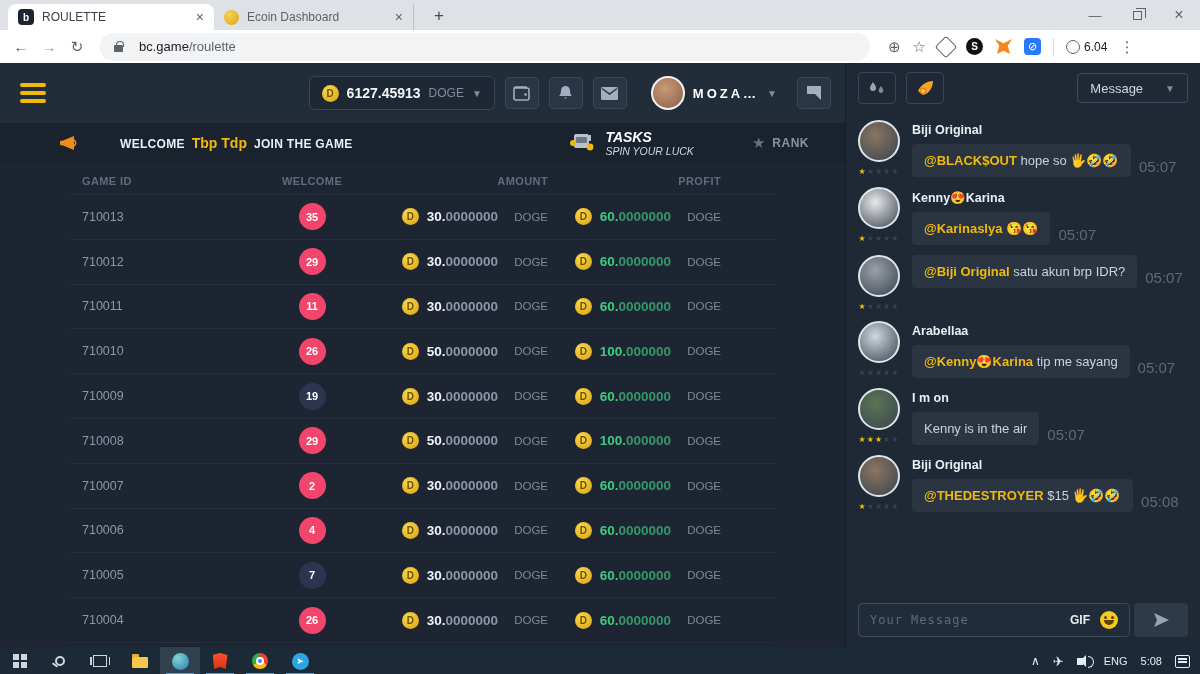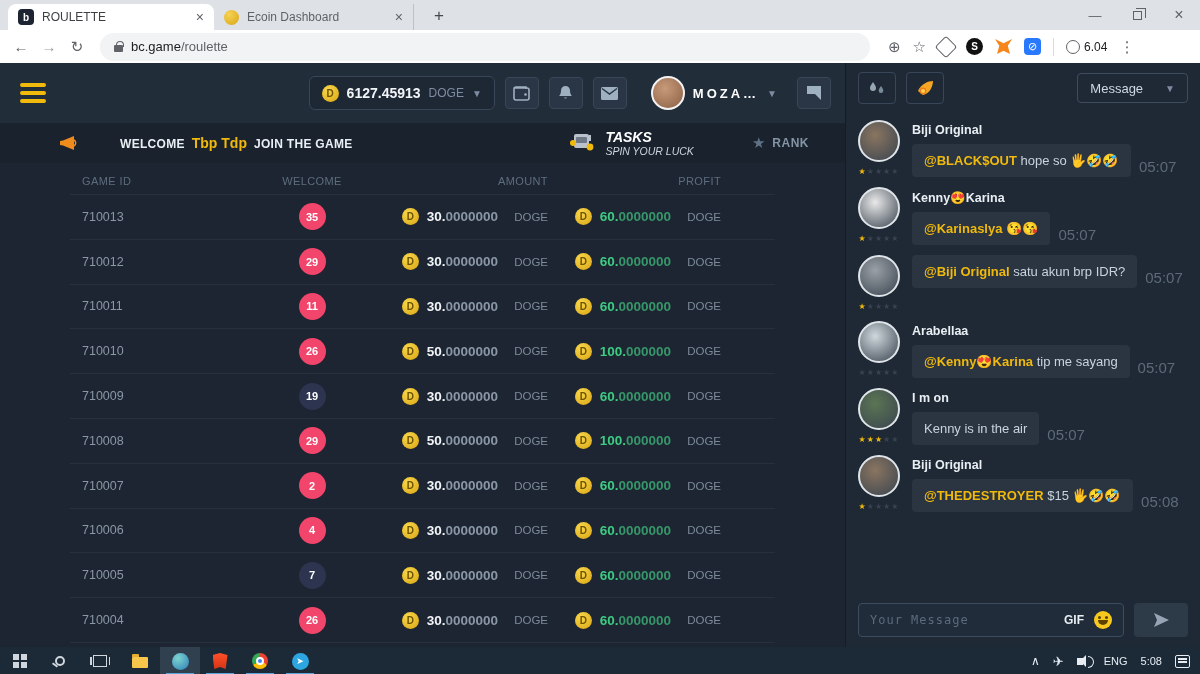--- a/index.html
+++ b/index.html
@@ -17,21 +17,21 @@
   .fav-coin { width:15px; height:15px; border-radius:50%; background:radial-gradient(circle at 35% 30%, #f6d254, #d9a514); flex-shrink:0;}
   .newtab { font-size:17px; color:#45494d; margin-left:12px; padding:0 8px 4px; }
   .win-controls { position:absolute; right:0; top:0; height:30px; display:flex; }
   .win-btn { width:42px; display:flex; align-items:center; justify-content:center; color:#5f6368; font-size:13px; }
   .restore-glyph { width:9px; height:9px; border:1px solid #5f6368; position:relative; }
   .restore-glyph:before { content:""; position:absolute; left:2px; top:-4px; width:9px; height:9px; border:1px solid #5f6368; border-left:none; border-bottom:none; }
 
   .toolbar { height:33px; background:#fff; display:flex; align-items:center; padding:0 8px; gap:2px; }
   .nav-btn { width:26px; text-align:center; font-size:15px; color:#5f6368; }
   .nav-btn.fwd { color:#9aa0a6; }
-  .omnibox { width:770px; height:28px; background:#f1f3f4; border-radius:14px; display:flex; align-items:center; padding:0 14px; margin:0 8px; gap:8px; }
+  .omnibox { width:770px; height:28px; background:#f1f3f4; border-radius:14px; display:flex; align-items:center; padding:0 14px; margin:0 8px; gap:16px; }
   .lock { width:9px; height:7px; background:#5f6368; border-radius:1px; position:relative; margin-top:3px;}
   .lock:before { content:""; position:absolute; left:1.5px; top:-4px; width:6px; height:5px; border:1.5px solid #5f6368; border-bottom:none; border-radius:4px 4px 0 0; }
   .url { font-size:13px; color:#202124; }
   .url .path { color:#5f6368; }
   .tb-icons { display:flex; align-items:center; gap:12px; margin-left:8px; color:#5f6368; }
   .tb-glyph { font-size:15px; }
   .ext-s { width:17px; height:17px; border-radius:50%; background:#111; color:#fff; font-size:10px; font-weight:bold; display:flex; align-items:center; justify-content:center; }
   .ext-fox { width:17px; height:15px; background:#f6851b; clip-path:polygon(0 0, 25% 45%, 12% 100%, 50% 78%, 88% 100%, 75% 45%, 100% 0, 50% 28%); }
   .ext-blue { width:17px; height:17px; border-radius:4px; background:#2979ff; color:#fff; font-size:11px; display:flex; align-items:center; justify-content:center; }
   .ext-cube { width:16px; height:16px; border:1.5px solid #5f6368; transform:rotate(45deg); border-radius:3px; }
@@ -63,21 +63,21 @@
   .w-name { color:#f0b90b; font-size:14px; font-weight:bold; }
   .tasks { margin-left:auto; display:flex; align-items:center; gap:10px; }
   .tasks-title { color:#fff; font-size:14px; font-weight:bold; font-style:italic; }
   .tasks-sub { color:#cdd5de; font-size:10.5px; font-style:italic; }
   .rank { margin-left:58px; margin-right:12px; display:flex; align-items:center; gap:7px; }
   .rank-star { color:#5f7184; font-size:15px; }
   .rank-label { color:#8494a5; font-size:12px; font-weight:bold; letter-spacing:.5px; }
 
   .table { margin:4px 70px 0; }
   .thead, .trow { display:grid; grid-template-columns:165px 130px 1fr 215px; align-items:center; padding:0 12px; }
-  .thead { height:28px; color:#5d6d7e; font-size:11px; font-weight:normal; letter-spacing:.4px; border-bottom:1px solid #27313e; }
+  .thead { height:28px; color:#5d6d7e; font-size:11px; font-weight:bold; letter-spacing:.4px; border-bottom:1px solid #27313e; }
   .th-result { text-align:center; }
   .th-amount { text-align:right; }
   .th-profit { text-align:right; padding-right:42px; }
   .trow { height:44.8px; border-bottom:1px solid #27313e; }
   .cell-id { color:#8a97a7; font-size:12.5px; }
   .cell-result { text-align:center; }
   .badge { display:inline-flex; width:27px; height:27px; border-radius:50%; align-items:center; justify-content:center; color:#fff; font-size:11px; font-weight:bold; }
   .badge.red { background:#f1456b; }
   .badge.black { background:#2d3450; }
   .cell-amount, .cell-profit { display:flex; align-items:center; justify-content:flex-end; gap:8px; }
@@ -99,21 +99,21 @@
   .msg-left { width:46px; display:flex; flex-direction:column; align-items:center; flex-shrink:0; }
   .avatar { width:42px; height:42px; border-radius:50%; border:2px solid #dfe4e9; }
   .stars { margin-top:5px; font-size:8px; letter-spacing:1px; white-space:nowrap; }
   .stars .on { color:#f0b90b; } .stars .off { color:#39434f; }
   .msg-name { font-weight:bold; color:#e9eef3; font-size:12.5px; margin:3px 0 7px; }
   .bubble-row { display:flex; align-items:flex-end; gap:8px; }
   .bubble { background:#2a3541; border-radius:4px; padding:9px 12px; font-size:13px; color:#c9d3dd; max-width:235px; }
   .mention { color:#f0b90b; font-weight:bold; }
   .time { color:#5d6a78; font-size:15px; padding-bottom:2px; white-space:nowrap; }
 
-  .chat-input-row { display:flex; align-items:center; gap:10px; padding:6px 12px 10px; flex-shrink:0;}
+  .chat-input-row { display:flex; align-items:center; gap:4px; padding:6px 12px 10px; flex-shrink:0;}
   .chat-input { flex:1; height:34px; border:1px solid #3e4c60; border-radius:4px; display:flex; align-items:center; padding:0 11px; gap:10px; background:#202c39; }
   .placeholder { flex:1; font-family:"DejaVu Sans Mono", monospace; font-size:12px; color:#5a6b7d; letter-spacing:1px; }
   .gif-label { color:#e9eef3; font-size:12px; font-weight:bold; }
   .smiley { width:18px; height:18px; border-radius:50%; background:#f7c81e; position:relative; }
   .smiley:before { content:""; position:absolute; left:4px; top:5px; width:3px; height:3px; border-radius:50%; background:#5b4200; box-shadow:7px 0 0 #5b4200; }
   .smiley:after { content:""; position:absolute; left:4px; top:9px; width:10px; height:5px; border-radius:0 0 10px 10px; background:#5b4200; }
   .send-btn { width:54px; height:34px; background:#2d3a48; border-radius:4px; display:flex; align-items:center; justify-content:center; }
 
   
   .taskbar { height:28px; background:#1c2a38; display:flex; align-items:center; }

